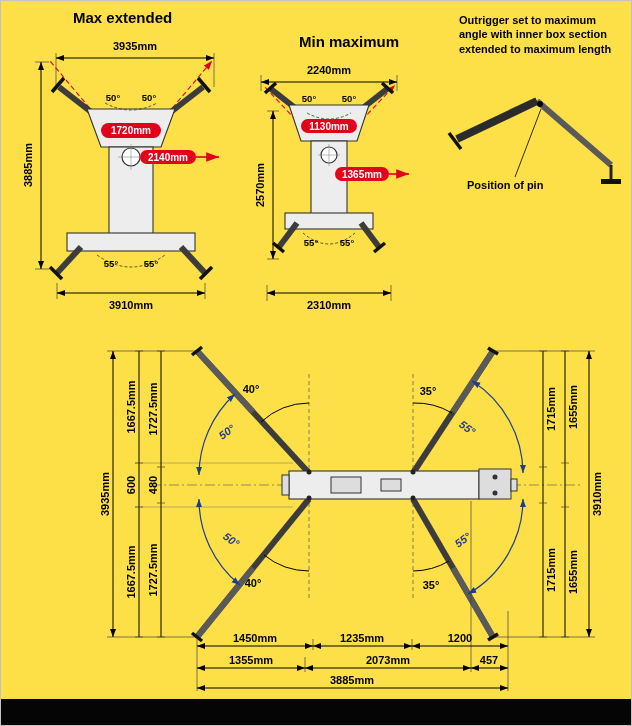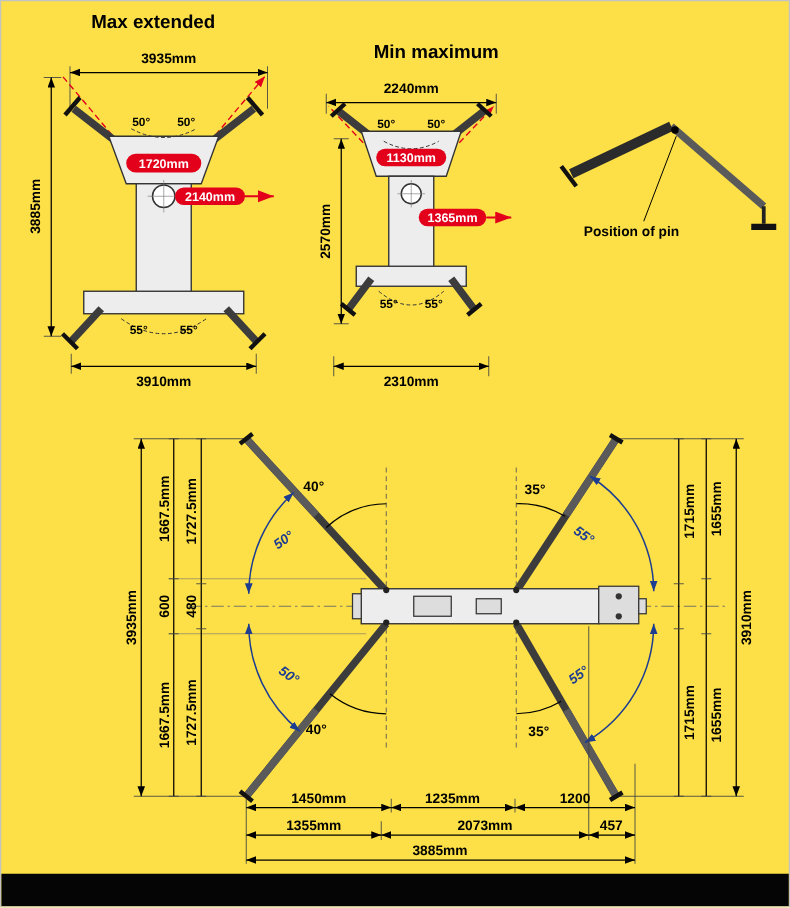--- a/index.html
+++ b/index.html
@@ -146,20 +146,21 @@
     <line class="wit" x1="26" y1="232" x2="38" y2="232"></line>
     <line class="dim" x1="32" y1="84" x2="32" y2="232" marker-start="url(#mB)" marker-end="url(#mB)"></line>
     <text class="dt" transform="rotate(-90 23 158)" x="23" y="158" text-anchor="middle">2570mm</text>
 
     <line class="wit" x1="26" y1="258" x2="26" y2="274"></line>
     <line class="wit" x1="150" y1="258" x2="150" y2="274"></line>
     <line class="dim" x1="26" y1="266" x2="150" y2="266" marker-start="url(#mB)" marker-end="url(#mB)"></line>
     <text class="dt" x="88" y="282" text-anchor="middle">2310mm</text>
   </svg>
 
+  <div class="note" style="left:458px; top:12px;">Outrigger set to maximum angle with inner box section extended to maximum length</div>
 
   <svg style="left:440px; top:72px;" width="192" height="132" viewBox="0 0 192 132">
     <line class="armO" x1="96" y1="28" x2="170" y2="92"></line>
     <line class="armS" x1="16" y1="66" x2="96" y2="28"></line>
     <line class="cap" x1="8" y1="60" x2="20" y2="76"></line>
     <line x1="170" y1="92" x2="170" y2="106" stroke="#222" stroke-width="3"></line>
     <rect x="160" y="106" width="20" height="5" fill="#111"></rect>
     <circle cx="99" cy="31" r="3" fill="#000"></circle>
     <line x1="74" y1="104" x2="100" y2="36" stroke="#000" stroke-width="0.8"></line>
     <text class="dt" x="26" y="116">Position of pin</text>

